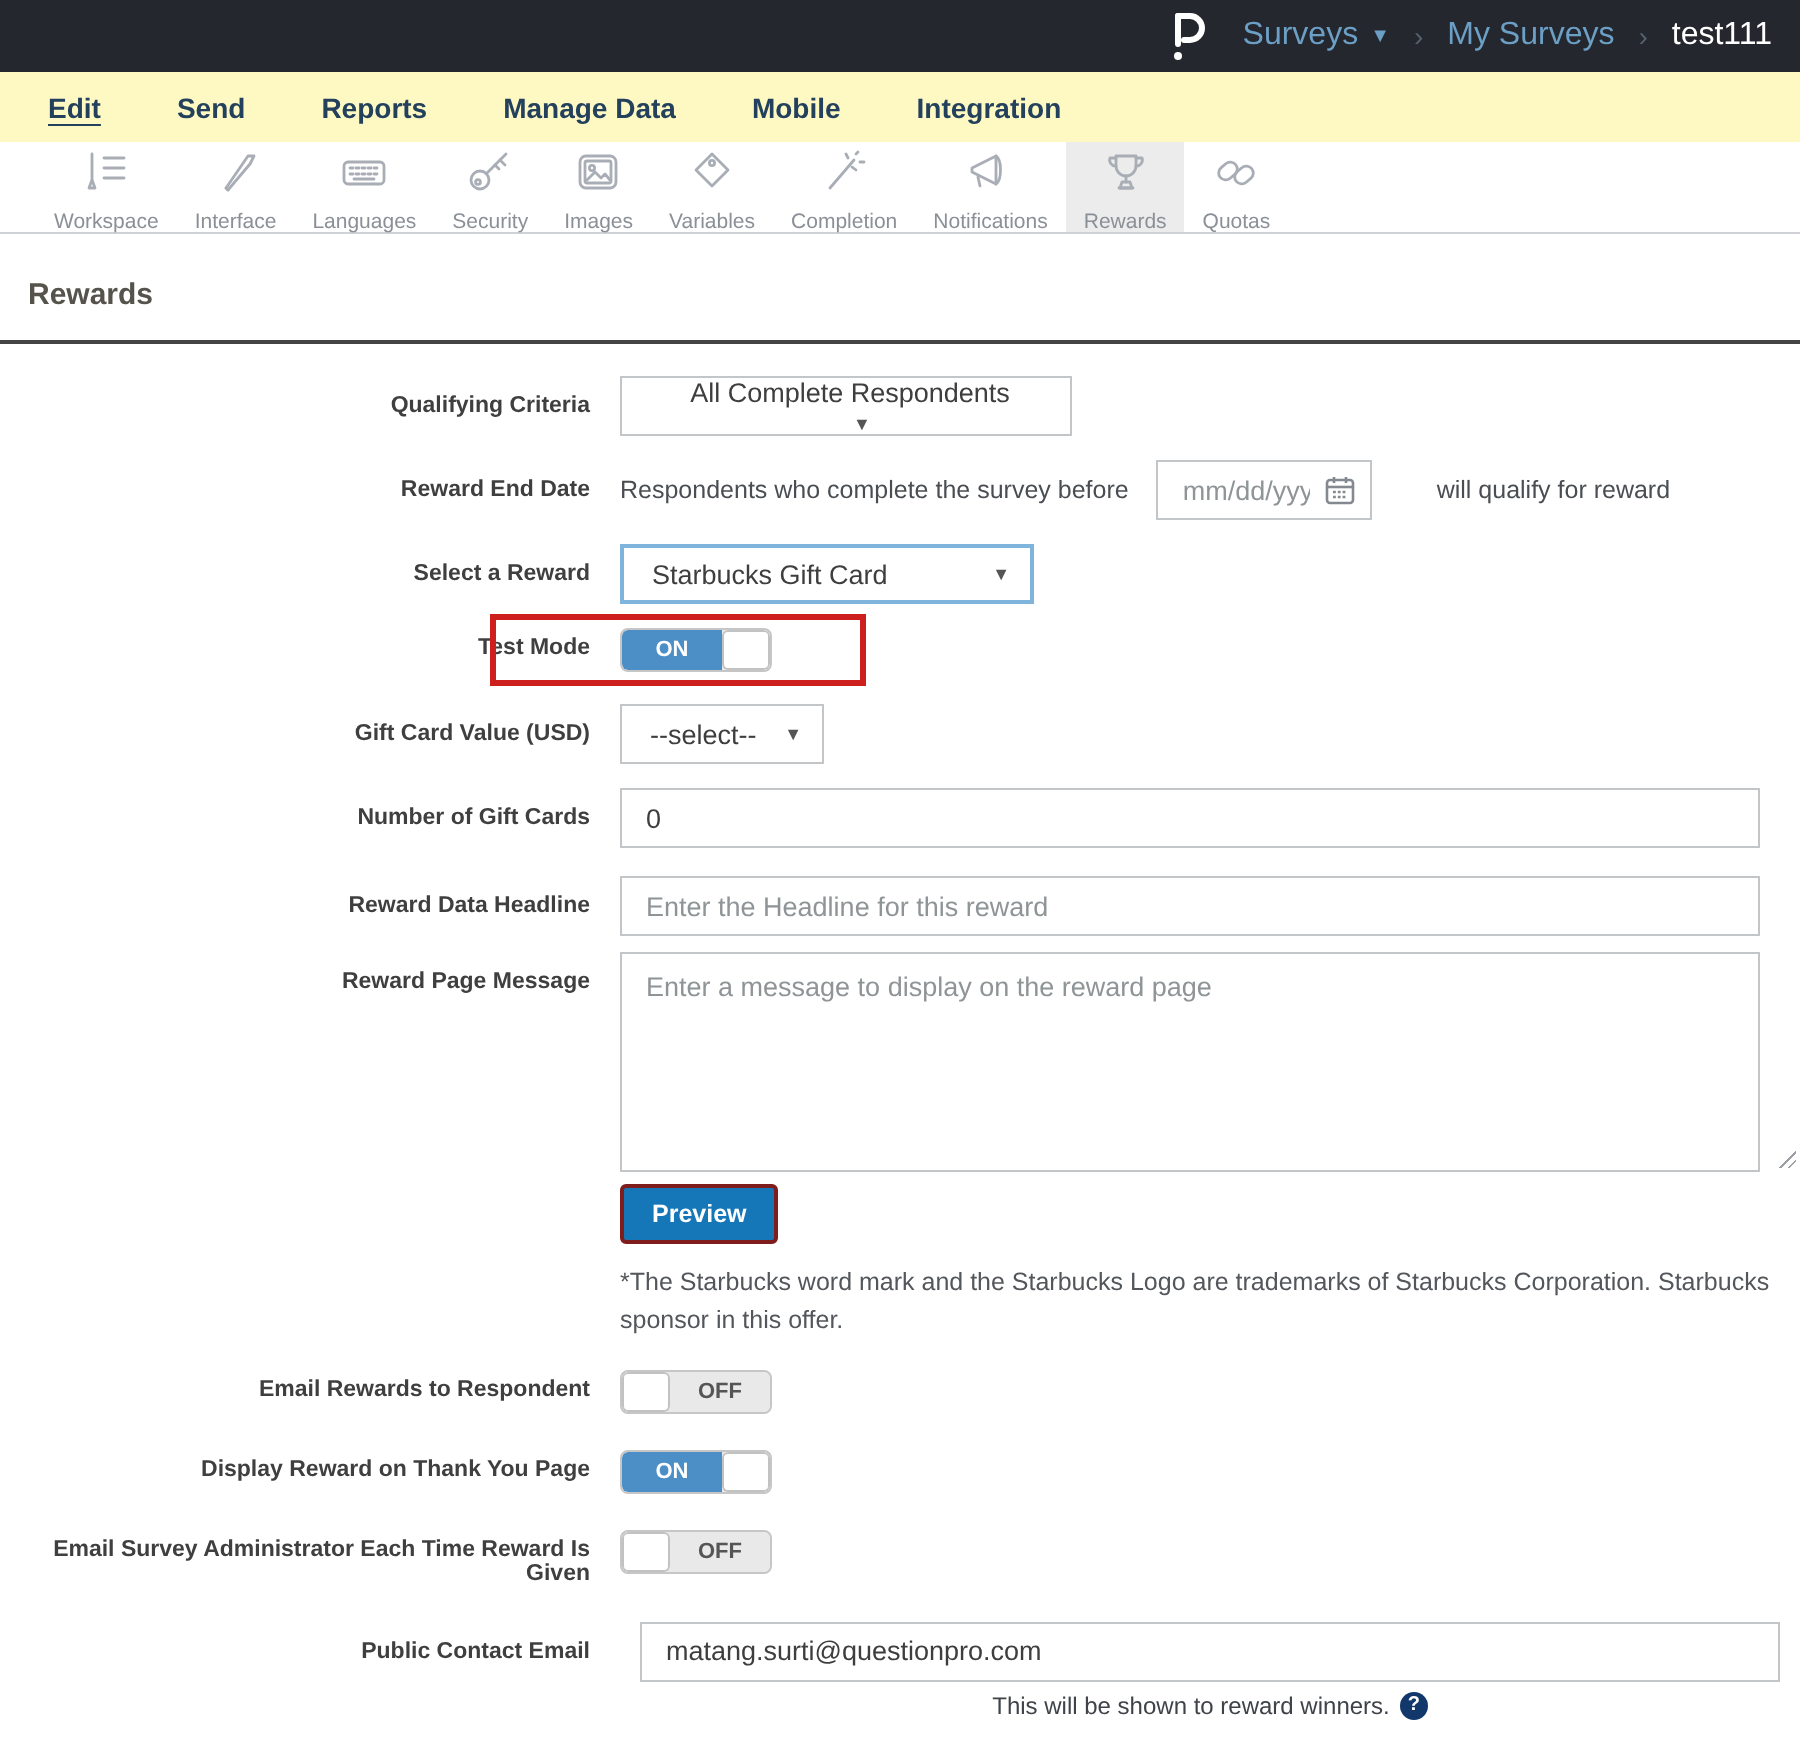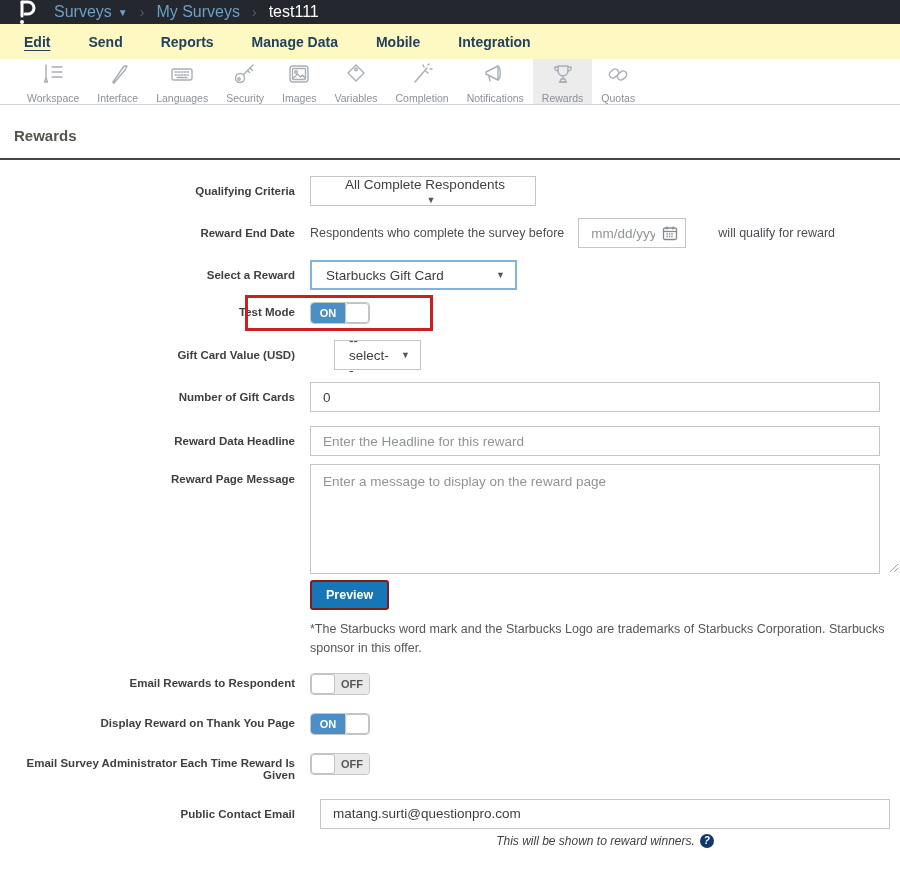--- a/index.html
+++ b/index.html
@@ -1,20 +1,20 @@
 <!DOCTYPE html>
 <html><head>
 <meta charset="utf-8">
 <style>
   * { margin:0; padding:0; box-sizing:border-box; }
   html,body { width:900px; height:874px; overflow:hidden; background:#fff;
     font-family:"Liberation Sans", sans-serif; }
 
   
-  .topbar { height:24px; background:#24272d; display:flex; align-items:center; padding:0 14px; }
+  .topbar { height:36px; background:#24272d; display:flex; align-items:center; padding:0 14px;justify-content:flex-end; }
   .brand { width:26px; height:26px; display:flex; align-items:center; justify-content:center; margin-right:14px; cursor:pointer; }
   .crumb-link { color:#6c9fc5; font-size:16px; text-decoration:none; cursor:pointer; }
   .crumb-caret { color:#6c9fc5; font-size:10px; margin-left:6px; }
   .crumb-sep { color:#55616c; font-size:14px; margin:0 12px; }
   .crumb-current { color:#ffffff; font-size:16px; }
 
   
   .tabnav { height:35px; display:flex; align-items:center; padding:0 24px; background:#fef9c3; }
   .tab { color:#23405c; font-size:14px; font-weight:700; margin-right:38px; cursor:pointer; text-decoration:none; }
   .tab.active { text-decoration:underline; text-underline-offset:3px; }
@@ -45,39 +45,39 @@
     font-family:"Liberation Sans", sans-serif; }
   .text-input::placeholder, textarea::placeholder { color:#8f9497; opacity:1; }
   .wide { width:570px; }
 
   .inline-note { font-size:12.5px; color:#4a4e52; }
   .date-wrap { position:relative; margin:0 14px; }
   .date-input { width:108px; height:30px; padding-right:30px; }
   .cal-icon { position:absolute; right:8px; top:7px; width:16px; height:16px; stroke:#84898f; fill:none; stroke-width:1.3; cursor:pointer; }
 
   
-  .toggle { width:60px; height:22px; border:1px solid #c6c6c6; border-radius:4px; display:flex; overflow:hidden;
+  .toggle { width:76px; height:22px; border:1px solid #c6c6c6; border-radius:4px; display:flex; overflow:hidden;
     cursor:pointer; background:#e9e9e9; }
   .toggle .seg { flex:1; display:flex; align-items:center; justify-content:center; font-size:11px; font-weight:700; }
   .toggle .seg.on-seg { background:#4c8fc7; color:#fff; border-radius:3px 0 0 3px; }
   .toggle .seg.off-seg { background:#e9e9e9; color:#555; }
   .toggle .knob { width:24px; min-width:24px; background:#fff; border-radius:3px; box-shadow:0 0 0 1px #c2c2c2 inset; }
 
   textarea.msg { width:570px; height:110px; border:1px solid #c3c6c8; resize:none; padding:9px 12px; font-size:13.5px;
     color:#3e3e3e; font-family:"Liberation Sans", sans-serif; outline:none; }
   .resize-corner { position:absolute; right:2px; bottom:2px; width:10px; height:10px; cursor:nwse-resize;
     background:repeating-linear-gradient(135deg, transparent 0 2px, #9aa0a6 2px 3px); clip-path:polygon(100% 0,100% 100%,0 100%); }
 
   .btn { background:#1576b8; color:#fff; font-size:12.5px; font-weight:700; border:2px solid #7f1d1d; border-radius:3px;
     padding:6px 14px; cursor:pointer; font-family:"Liberation Sans", sans-serif; }
 
   .disclaimer { font-size:12.5px; color:#53565a; line-height:1.55; width:575px; }
   .disclaimer .l1 { display:block; white-space:nowrap; overflow:hidden; }
 
-  .help-line { font-size:12px; color:#3f4348; margin-top:5px; display:flex; align-items:center; gap:5px;font-style:italic; }
+  .help-line { font-size:12px; color:#3f4348; margin-top:5px; display:flex; align-items:center; gap:5px; }
   .help-icon { width:14px; height:14px; border-radius:50%; background:#12386b; color:#fff; font-size:10px; font-weight:700;
     display:inline-flex; align-items:center; justify-content:center; cursor:pointer; }
 
   
   .ann { position:absolute; border:3px solid #ce1f1f; pointer-events:none; }
   .testmode-row { position:relative; }
   .testmode-ann { left:245px; top:-7px; width:188px; height:36px; }
 
   .mb8 { margin-bottom:8px; }  .mb14 { margin-bottom:14px; }  .mb18 { margin-bottom:18px; }
 </style>
@@ -251,21 +251,21 @@
       <div class="toggle on">
         <span class="seg on-seg">ON</span>
         <span class="knob"></span>
       </div>
     </div>
   </div>
 
   <div class="row">
     <div class="row-label">Gift Card Value (USD)</div>
     <div class="ctrl-area">
-      <div class="fake-select" style="width:87px;margin-left:24px;">
+      <div class="fake-select" style="width:102px;">
         <span>--select--</span>
         <span class="arrow">▼</span>
       </div>
     </div>
   </div>
 
   <div class="row mb14">
     <div class="row-label">Number of Gift Cards</div>
     <div class="ctrl-area">
       <input class="text-input wide" value="0" style="">

